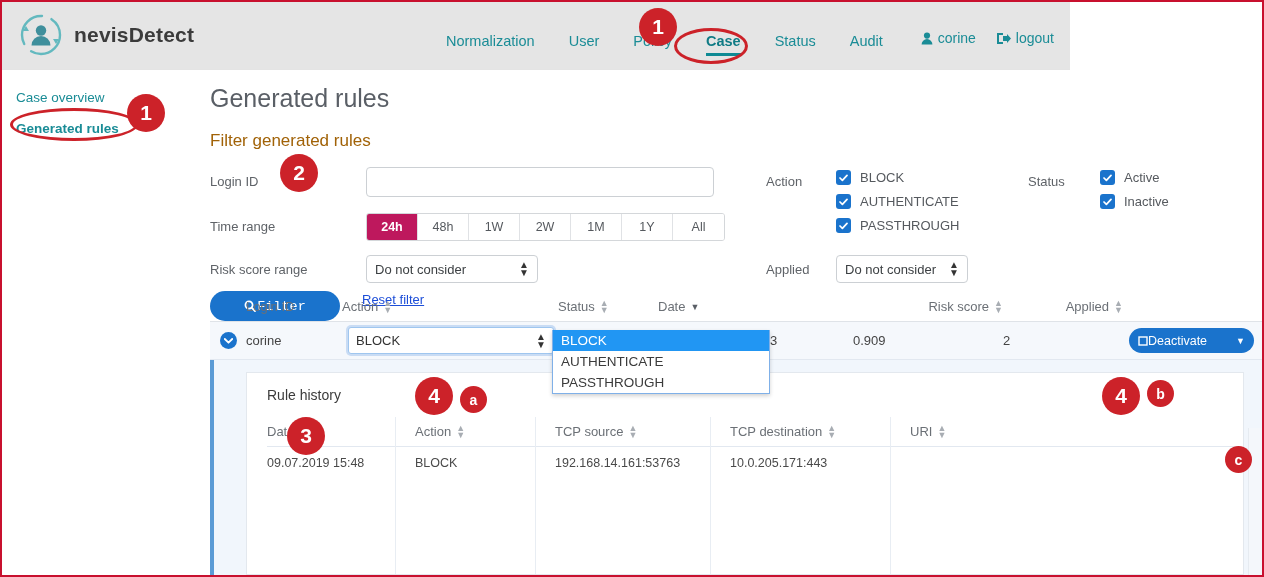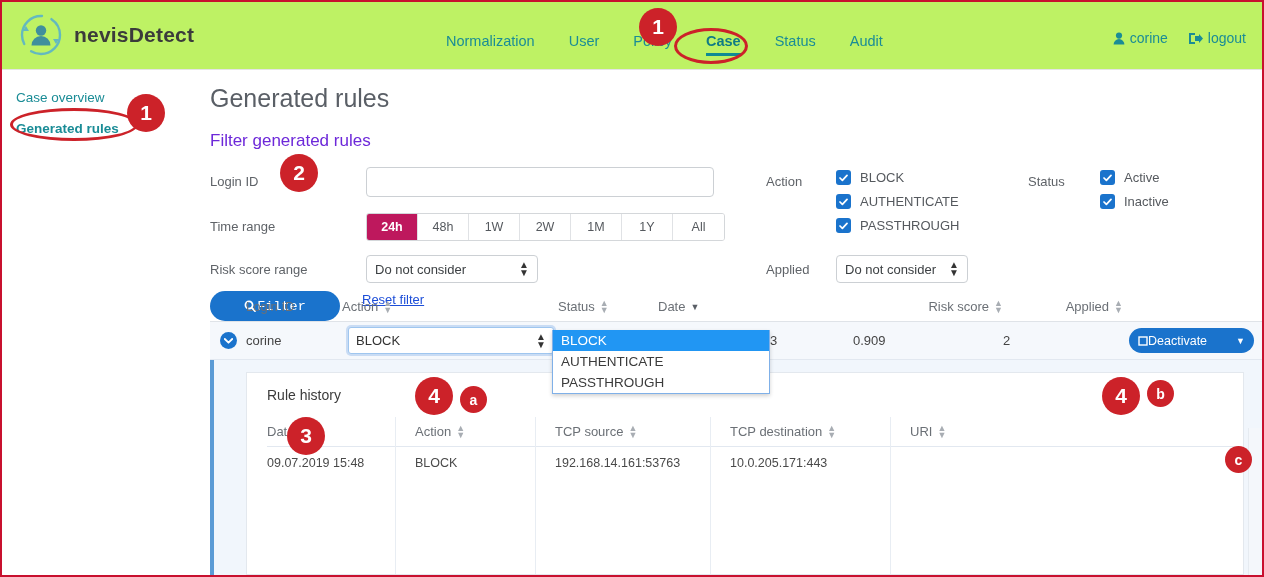--- a/index.html
+++ b/index.html
@@ -14,22 +14,22 @@
   }
   #frame {
     position: absolute; inset: 0;
     border: 2px solid #c8102e;
     background: #ffffff;
     overflow: hidden;
   }
 
   
   #header {
-    position: absolute; left: 0; top: 0; width: 1260px; height: 68px;
-    background: #bef264;
+    position: absolute; left: 0; top: 0; width: 1068px; height: 68px;
+    background: #e5e5e5;
     border-bottom: 1px solid #e4e4e4;
   }
   #logo-wrap {
     position: absolute; left: 16px; top: 10px;
     display: flex; align-items: center; gap: 10px;
   }
   #logo-mark { width: 46px; height: 46px; display: block; }
   #logo-text {
     font-size: 21px; font-weight: bold; color: #3b3b3b; letter-spacing: .2px;
   }
@@ -67,21 +67,21 @@
 
   
   #main {
     position: absolute; left: 208px; top: 68px; right: 0; bottom: 0;
     padding: 14px 0 0 0; overflow: hidden;
   }
   #page-title {
     font-size: 25px; color: #5a5f66; font-weight: normal;
     margin: 0 0 18px 0; padding-left: 0;
   }
-  #filter-title { font-size: 17px; color: #6d28d9; margin-bottom: 16px; }
+  #filter-title { font-size: 17px; color: #a16207; margin-bottom: 16px; }
 
   
   #filters { position: relative; height: 110px; }
   .f-label { position: absolute; font-size: 13px; color: #5f6368; }
   #login-input {
     position: absolute; left: 156px; top: 0px; width: 348px; height: 30px;
     border: 1px solid #ccd0d4; border-radius: 4px; padding: 0 8px;
     font-size: 13px; color: #333; font-family: "Liberation Sans", sans-serif;
     background: #fff;
   }

